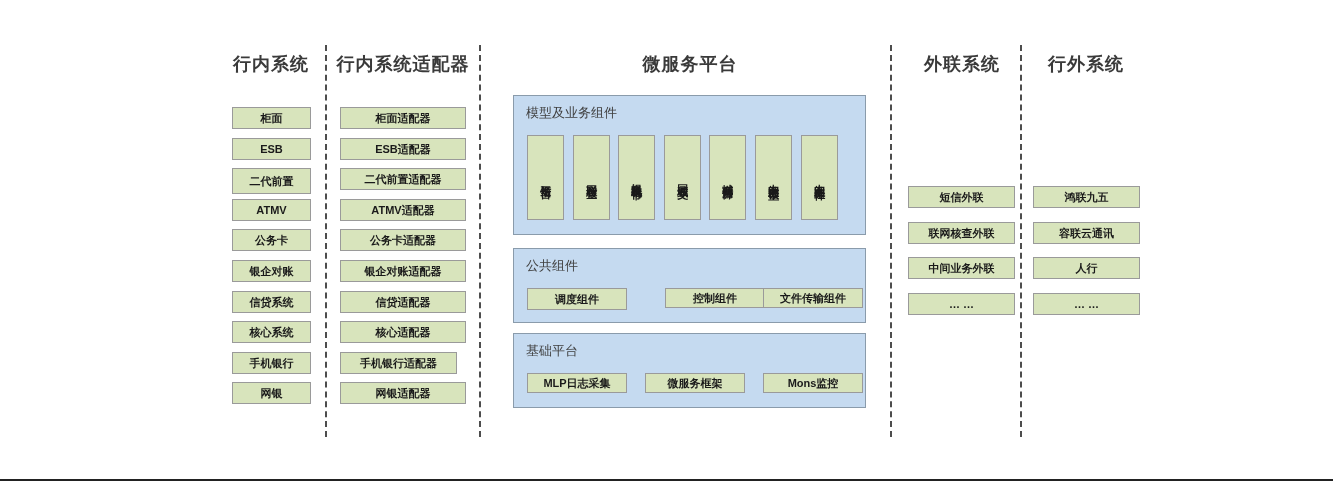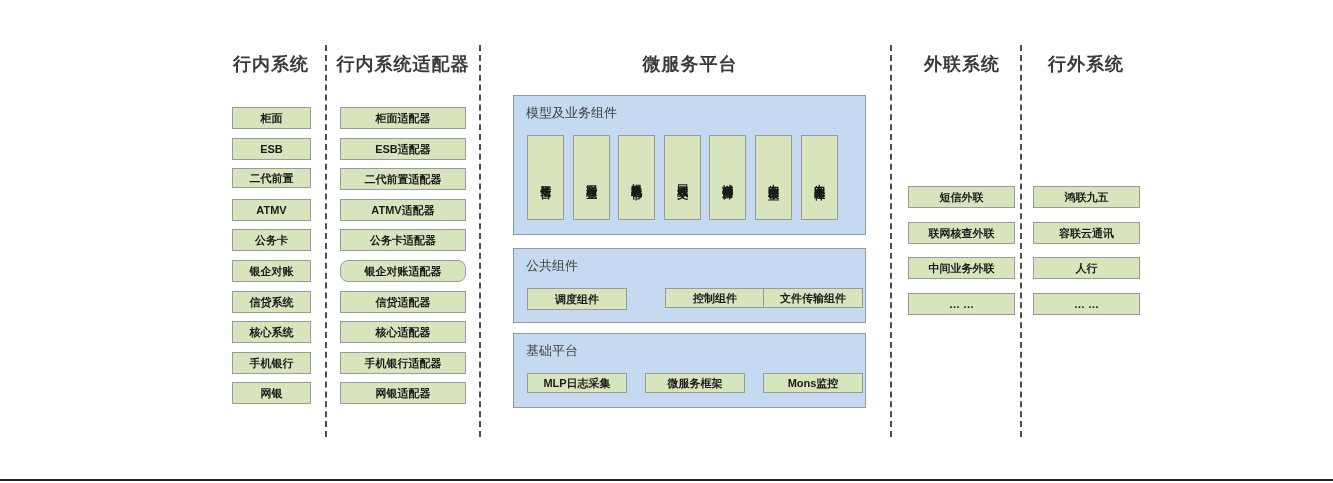--- a/index.html
+++ b/index.html
@@ -100,37 +100,37 @@
     <div class="divider" style="left: 479px;"></div>
     <div class="divider" style="left: 890px;"></div>
     <div class="divider" style="left: 1020px;"></div>
     <div class="col-header" style="left: 121px; top: 52px; width: 300px;">行内系统</div>
     <div class="col-header" style="left: 253px; top: 52px; width: 300px;">行内系统适配器</div>
     <div class="col-header" style="left: 540px; top: 52px; width: 300px;">微服务平台</div>
     <div class="col-header" style="left: 812px; top: 52px; width: 300px;">外联系统</div>
     <div class="col-header" style="left: 936px; top: 52px; width: 300px;">行外系统</div>
     <div class="node" style="left: 232px; top: 107px; width: 79px; height: 22px;">柜面</div>
     <div class="node" style="left: 232px; top: 138px; width: 79px; height: 22px;">ESB</div>
-    <div class="node" style="left: 232px; top: 168px; width: 79px; height: 20px;">二代前置</div>
+    <div class="node" style="left: 232px; top: 168px; width: 79px; height: 26px;">二代前置</div>
     <div class="node" style="left: 232px; top: 199px; width: 79px; height: 22px;">ATMV</div>
     <div class="node" style="left: 232px; top: 229px; width: 79px; height: 22px;">公务卡</div>
     <div class="node" style="left: 232px; top: 260px; width: 79px; height: 22px;">银企对账</div>
     <div class="node" style="left: 232px; top: 291px; width: 79px; height: 22px;">信贷系统</div>
     <div class="node" style="left: 232px; top: 321px; width: 79px; height: 22px;">核心系统</div>
     <div class="node" style="left: 232px; top: 352px; width: 79px; height: 22px;">手机银行</div>
     <div class="node" style="left: 232px; top: 382px; width: 79px; height: 22px;">网银</div>
     <div class="node" style="left: 340px; top: 107px; width: 126px; height: 22px;">柜面适配器</div>
     <div class="node" style="left: 340px; top: 168px; width: 126px; height: 22px;">二代前置适配器</div>
     <div class="node" style="left: 340px; top: 138px; width: 126px; height: 22px;">ESB适配器</div>
     <div class="node" style="left: 340px; top: 199px; width: 126px; height: 22px;">ATMV适配器</div>
     <div class="node" style="left: 340px; top: 229px; width: 126px; height: 22px;">公务卡适配器</div>
-    <div class="node" style="left: 340px; top: 260px; width: 126px; height: 22px; border-radius: 8px;">银企对账适配器</div>
+    <div class="node" style="left: 340px; top: 260px; width: 126px; height: 22px;">银企对账适配器</div>
     <div class="node" style="left: 340px; top: 291px; width: 126px; height: 22px;">信贷适配器</div>
     <div class="node" style="left: 340px; top: 321px; width: 126px; height: 22px;">核心适配器</div>
-    <div class="node" style="left: 340px; top: 352px; width: 126px; height: 22px;">手机银行适配器</div>
+    <div class="node" style="left: 340px; top: 352px; width: 117px; height: 22px;">手机银行适配器</div>
     <div class="node" style="left: 340px; top: 382px; width: 126px; height: 22px;">网银适配器</div>
     <div class="node" style="left: 908px; top: 186px; width: 107px; height: 22px;">短信外联</div>
     <div class="node" style="left: 908px; top: 222px; width: 107px; height: 22px;">联网核查外联</div>
     <div class="node" style="left: 908px; top: 257px; width: 107px; height: 22px;">中间业务外联</div>
     <div class="node" style="left: 908px; top: 293px; width: 107px; height: 22px;">… …</div>
     <div class="node" style="left: 1033px; top: 186px; width: 107px; height: 22px;">鸿联九五</div>
     <div class="node" style="left: 1033px; top: 222px; width: 107px; height: 22px;">容联云通讯</div>
     <div class="node" style="left: 1033px; top: 257px; width: 107px; height: 22px;">人行</div>
     <div class="node" style="left: 1033px; top: 293px; width: 107px; height: 22px;">… …</div>
     <div class="panel" style="left: 513px; top: 95px; width: 353px; height: 140px;">

